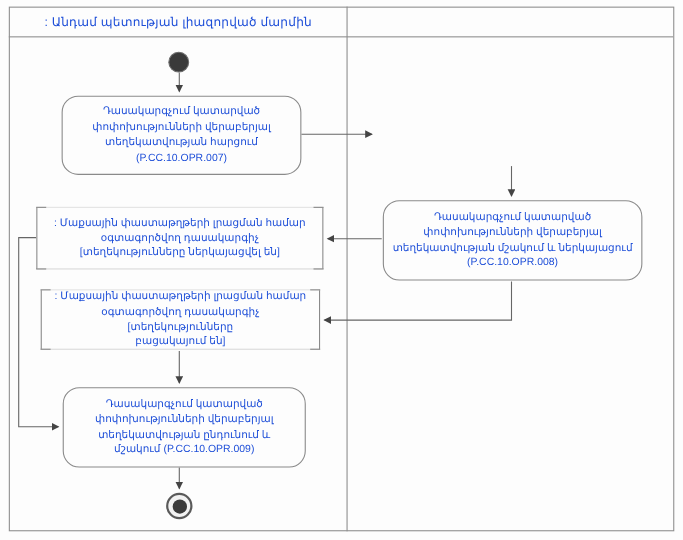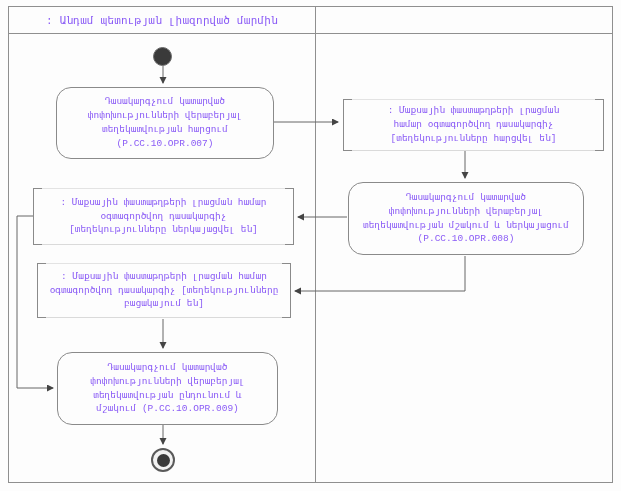--- a/index.html
+++ b/index.html
@@ -1,21 +1,21 @@
 <!DOCTYPE html>
 <html><head>
 <meta charset="utf-8">
 <style>
   html,body{margin:0;padding:0;background:#ffffff;}
   .stage{
     position:relative;
     width:621px;height:491px;
     background:#fdfdfd;
-    font-family:Liberation Mono, monospace;
-    color:#8b5cf6;
+    font-family:Liberation Sans, sans-serif;
+    color:#1d4ed8;
     overflow:hidden;
   }
   .frame{
     position:absolute;left:8px;top:6px;width:603px;height:475px;
     border:1px solid #8f8f8f;
   }
   .lane-divider{
     position:absolute;left:315px;top:6px;width:1px;height:477px;
     background:#8f8f8f;
   }
@@ -107,29 +107,20 @@
 
   <div class="lane-title left">: Անդամ պետության լիազորված մարմին</div>
 
   <div class="start-node"></div>
 
   <div id="n-activity-request" class="node activity">Դասակարգչում կատարված
 փոփոխությունների վերաբերյալ
 տեղեկատվության հարցում
 (P.CC.10.OPR.007)</div>
 
-  <div id="n-object-requested" class="node object">
-    <span class="corner tl"></span>
-    <span class="corner tr"></span>
-    <span class="corner bl"></span>
-    <span class="corner br"></span>
-    <span>: Մաքսային փաստաթղթերի լրացման
-համար օգտագործվող դասակարգիչ
-[տեղեկությունները հարցվել են]</span>
-  </div>
 
   <div id="n-activity-process" class="node activity">Դասակարգչում կատարված
 փոփոխությունների վերաբերյալ
 տեղեկատվության մշակում և ներկայացում
 (P.CC.10.OPR.008)</div>
 
   <div id="n-object-presented" class="node object">
     <span class="corner tl"></span>
     <span class="corner tr"></span>
     <span class="corner bl"></span>

